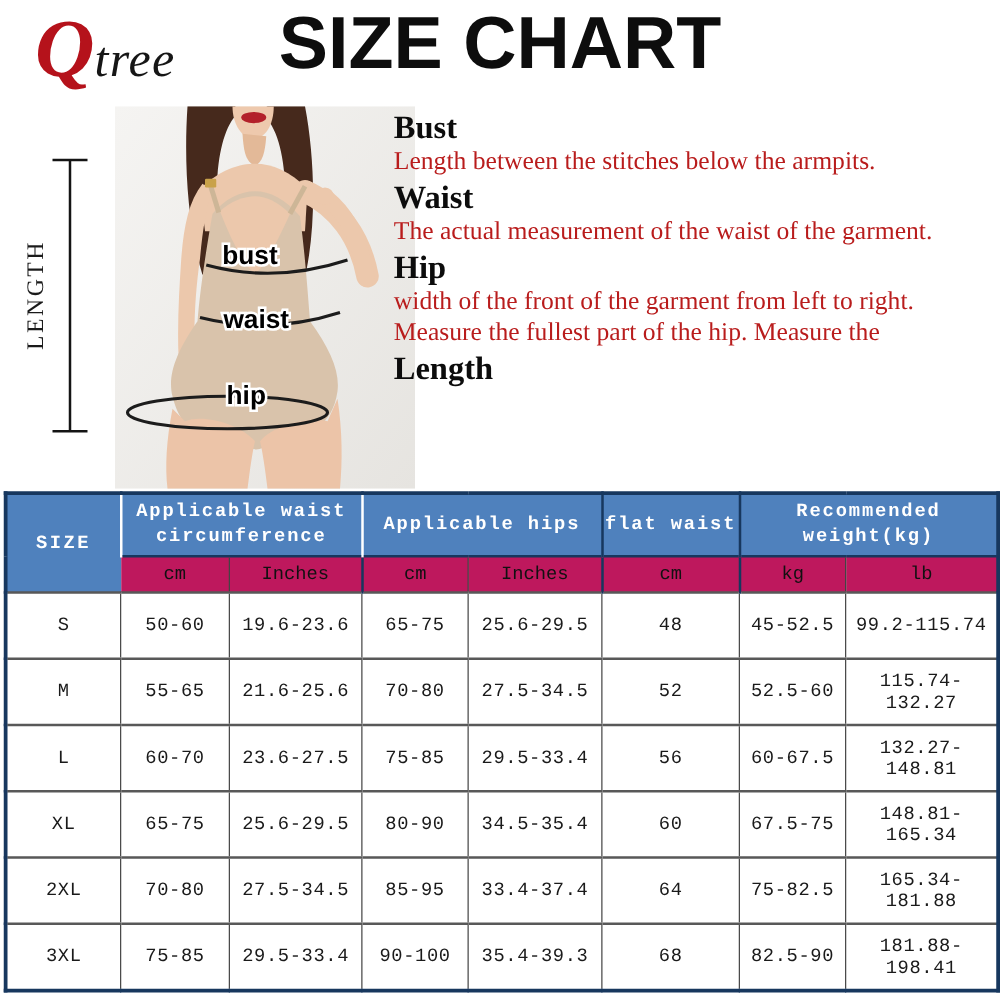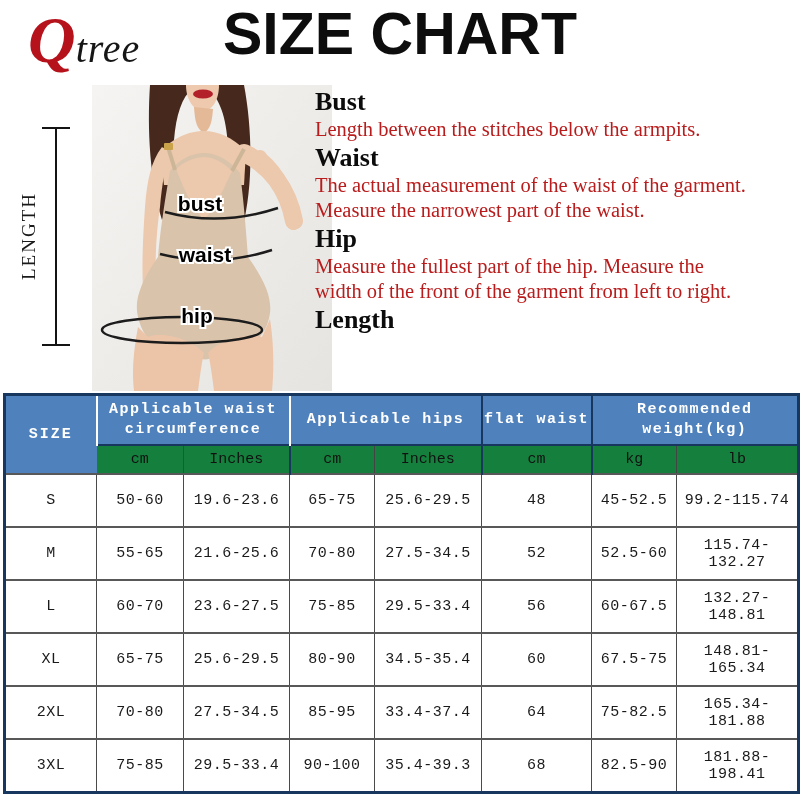--- a/index.html
+++ b/index.html
@@ -35,21 +35,21 @@
   
   .tablewrap{position:absolute;left:3px;top:393px;}
   table.size-table{border-collapse:collapse;table-layout:fixed;width:794px;
         border:3px solid #17375e;font-family:"Liberation Mono",monospace;}
   .size-table th,.size-table td{text-align:center;vertical-align:middle;padding:0;}
   .size-table thead th.blue{background:#4f81bd;color:#ffffff;font-weight:bold;
         font-size:15px;letter-spacing:1.5px;border-left:2px solid #17375e;line-height:20px;}
   .size-table thead tr.groups th{height:48px;}
   .size-table thead th.size-head{font-size:15px;letter-spacing:2px;}
   .size-table thead th.w-left{border-left:2px solid #ffffff;}
-  .size-table thead tr.units th{height:27px;background:#15803d;color:#111;font-weight:normal;
+  .size-table thead tr.units th{height:27px;background:#be185d;color:#111;font-weight:normal;
         font-size:15px;border-left:1px solid #444;border-top:2px solid #17375e;}
   .size-table thead tr.units th.gb{border-left:2px solid #17375e;}
   .size-table thead{border-bottom:2px solid #17375e;}
   .size-table tbody td{height:51px;font-size:15px;letter-spacing:0.5px;color:#1a1a1a;
         border-left:1px solid #4a4a4a;border-top:2px solid #585858;background:#fff;}
   .size-table tbody td:first-child,
   .size-table thead tr.units th:first-child{border-left:none;}
 </style>
 </head>
 <body>
@@ -111,24 +111,23 @@
         <text x="105" y="238">hip</text>
       </g>
     </svg>
   </div>
 
   <div class="desc">
     <h3>Bust</h3>
     <p>Length between the stitches below the armpits.</p>
     <h3>Waist</h3>
     <p>The actual measurement of the waist of the garment.</p>
-    <p>Measure the narrowest part of the waist.</p>
     <h3>Hip</h3>
+    <p>width of the front of the garment from left to right.</p>
     <p>Measure the fullest part of the  hip. Measure the</p>
-    <p>width of the front of the garment from left to right.</p>
     <h3>Length</h3>
   </div>
 
   <div class="tablewrap">
     <table class="size-table">
       <colgroup>
         <col style="width:92px">
           <col style="width:87px">
           <col style="width:106px">
         <col style="width:85px">

